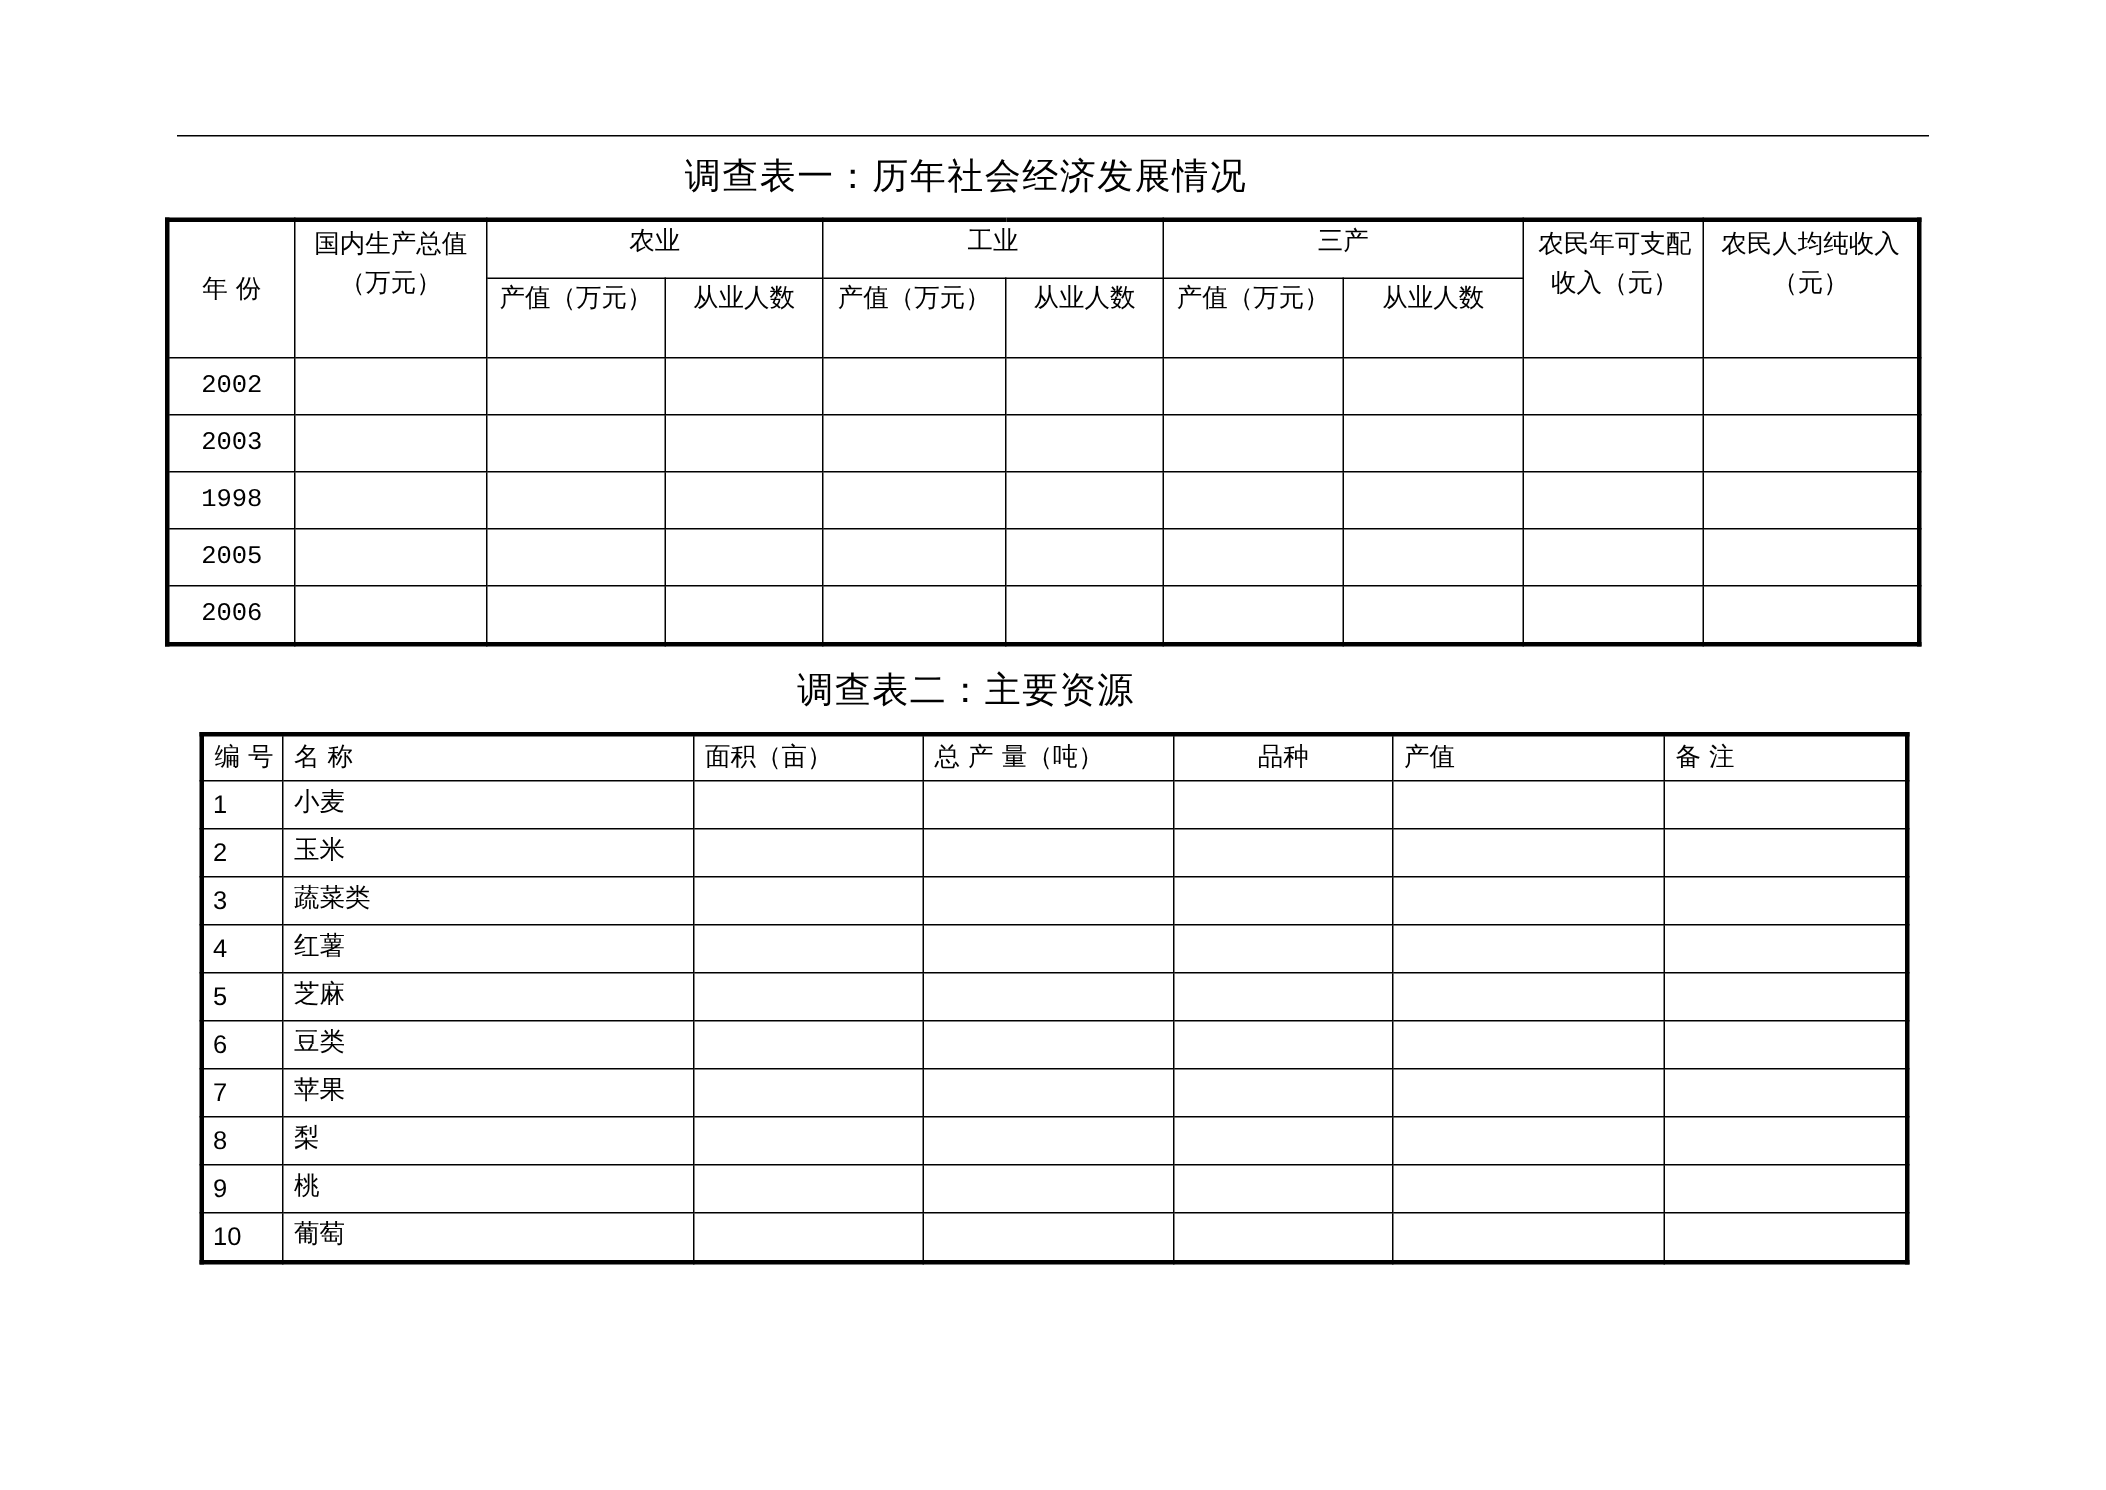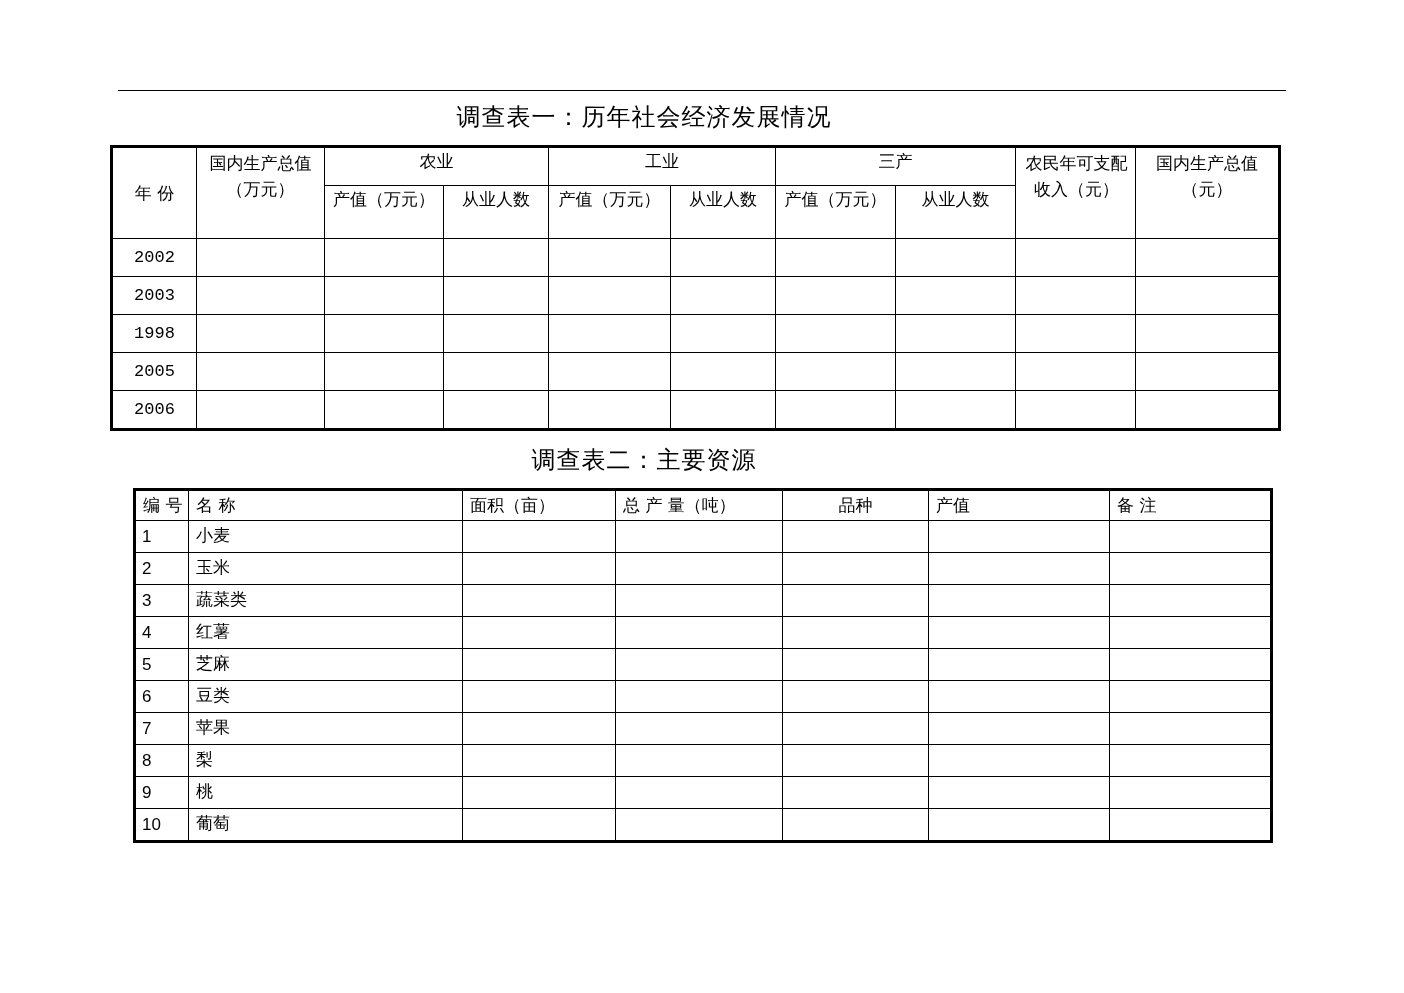--- a/index.html
+++ b/index.html
@@ -42,21 +42,21 @@
       <col style="width:144px">
   </colgroup>
   <tbody>
       <tr style="height:39px">
     <td class="hdr" rowspan="2" style="vertical-align:middle">年  份</td>
     <td class="hdr" rowspan="2" style="padding:2px 10px 0 10px;text-align:center">国内生产总值（万元）</td>
     <td class="hdr" colspan="2">农业</td>
     <td class="hdr" colspan="2">工业</td>
     <td class="hdr" colspan="2">三产</td>
     <td class="hdr" rowspan="2" style="padding:2px 4px 0 6px;text-align:center">农民年可支配收入（元）</td>
-    <td class="hdr" rowspan="2" style="padding:2px 6px 0 6px">国内生产总值（元）</td>
+    <td class="hdr" rowspan="2" style="padding:2px 6px 0 6px">农民人均纯收入（元）</td>
   </tr>
   <tr style="height:53px">
     <td class="hdr">产值（万元）</td>
     <td class="hdr">从业人数</td>
     <td class="hdr">产值（万元）</td>
     <td class="hdr">从业人数</td>
     <td class="hdr">产值（万元）</td>
     <td class="hdr">从业人数</td>
   </tr>
   <tr class="data">

